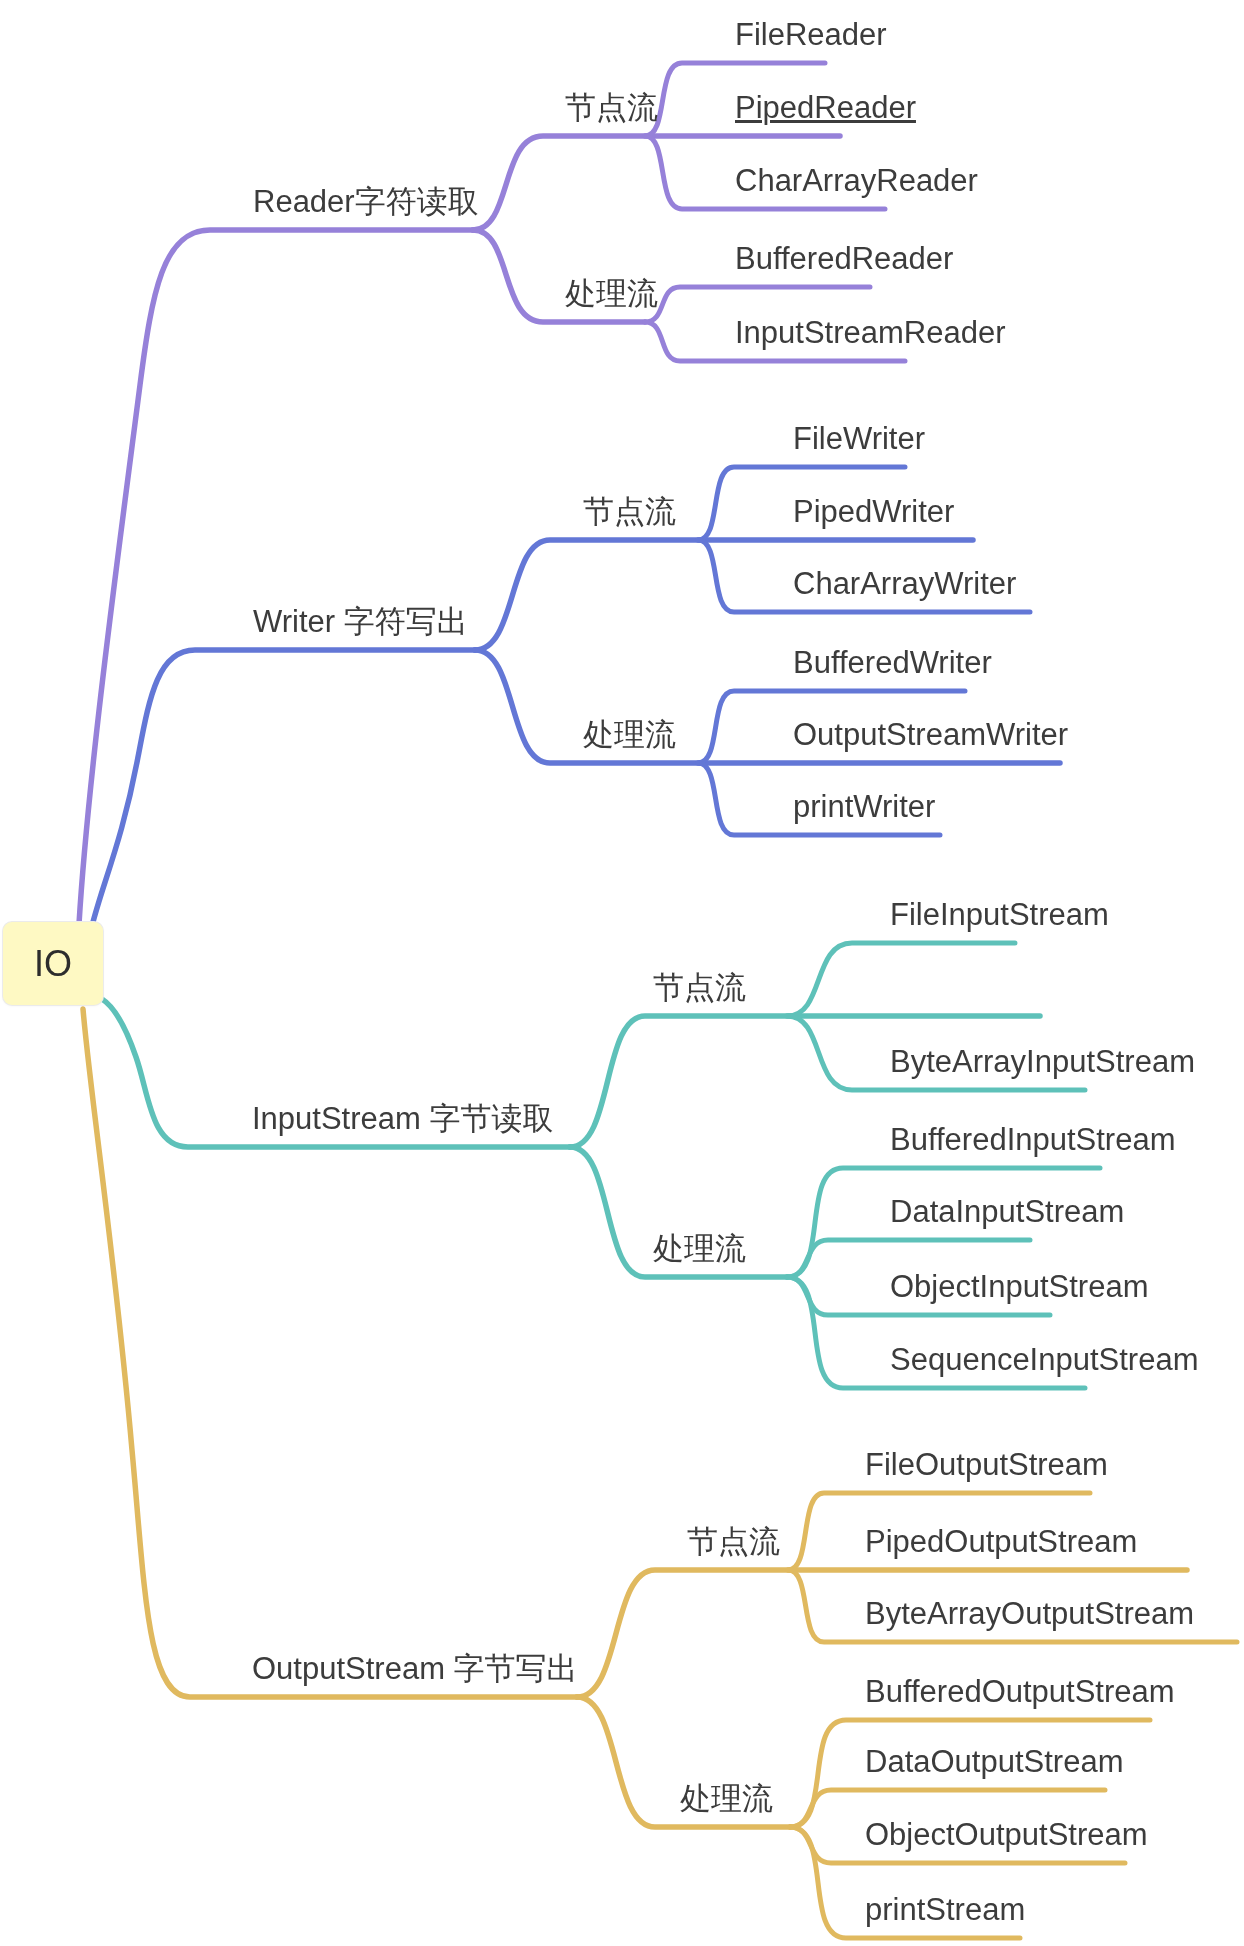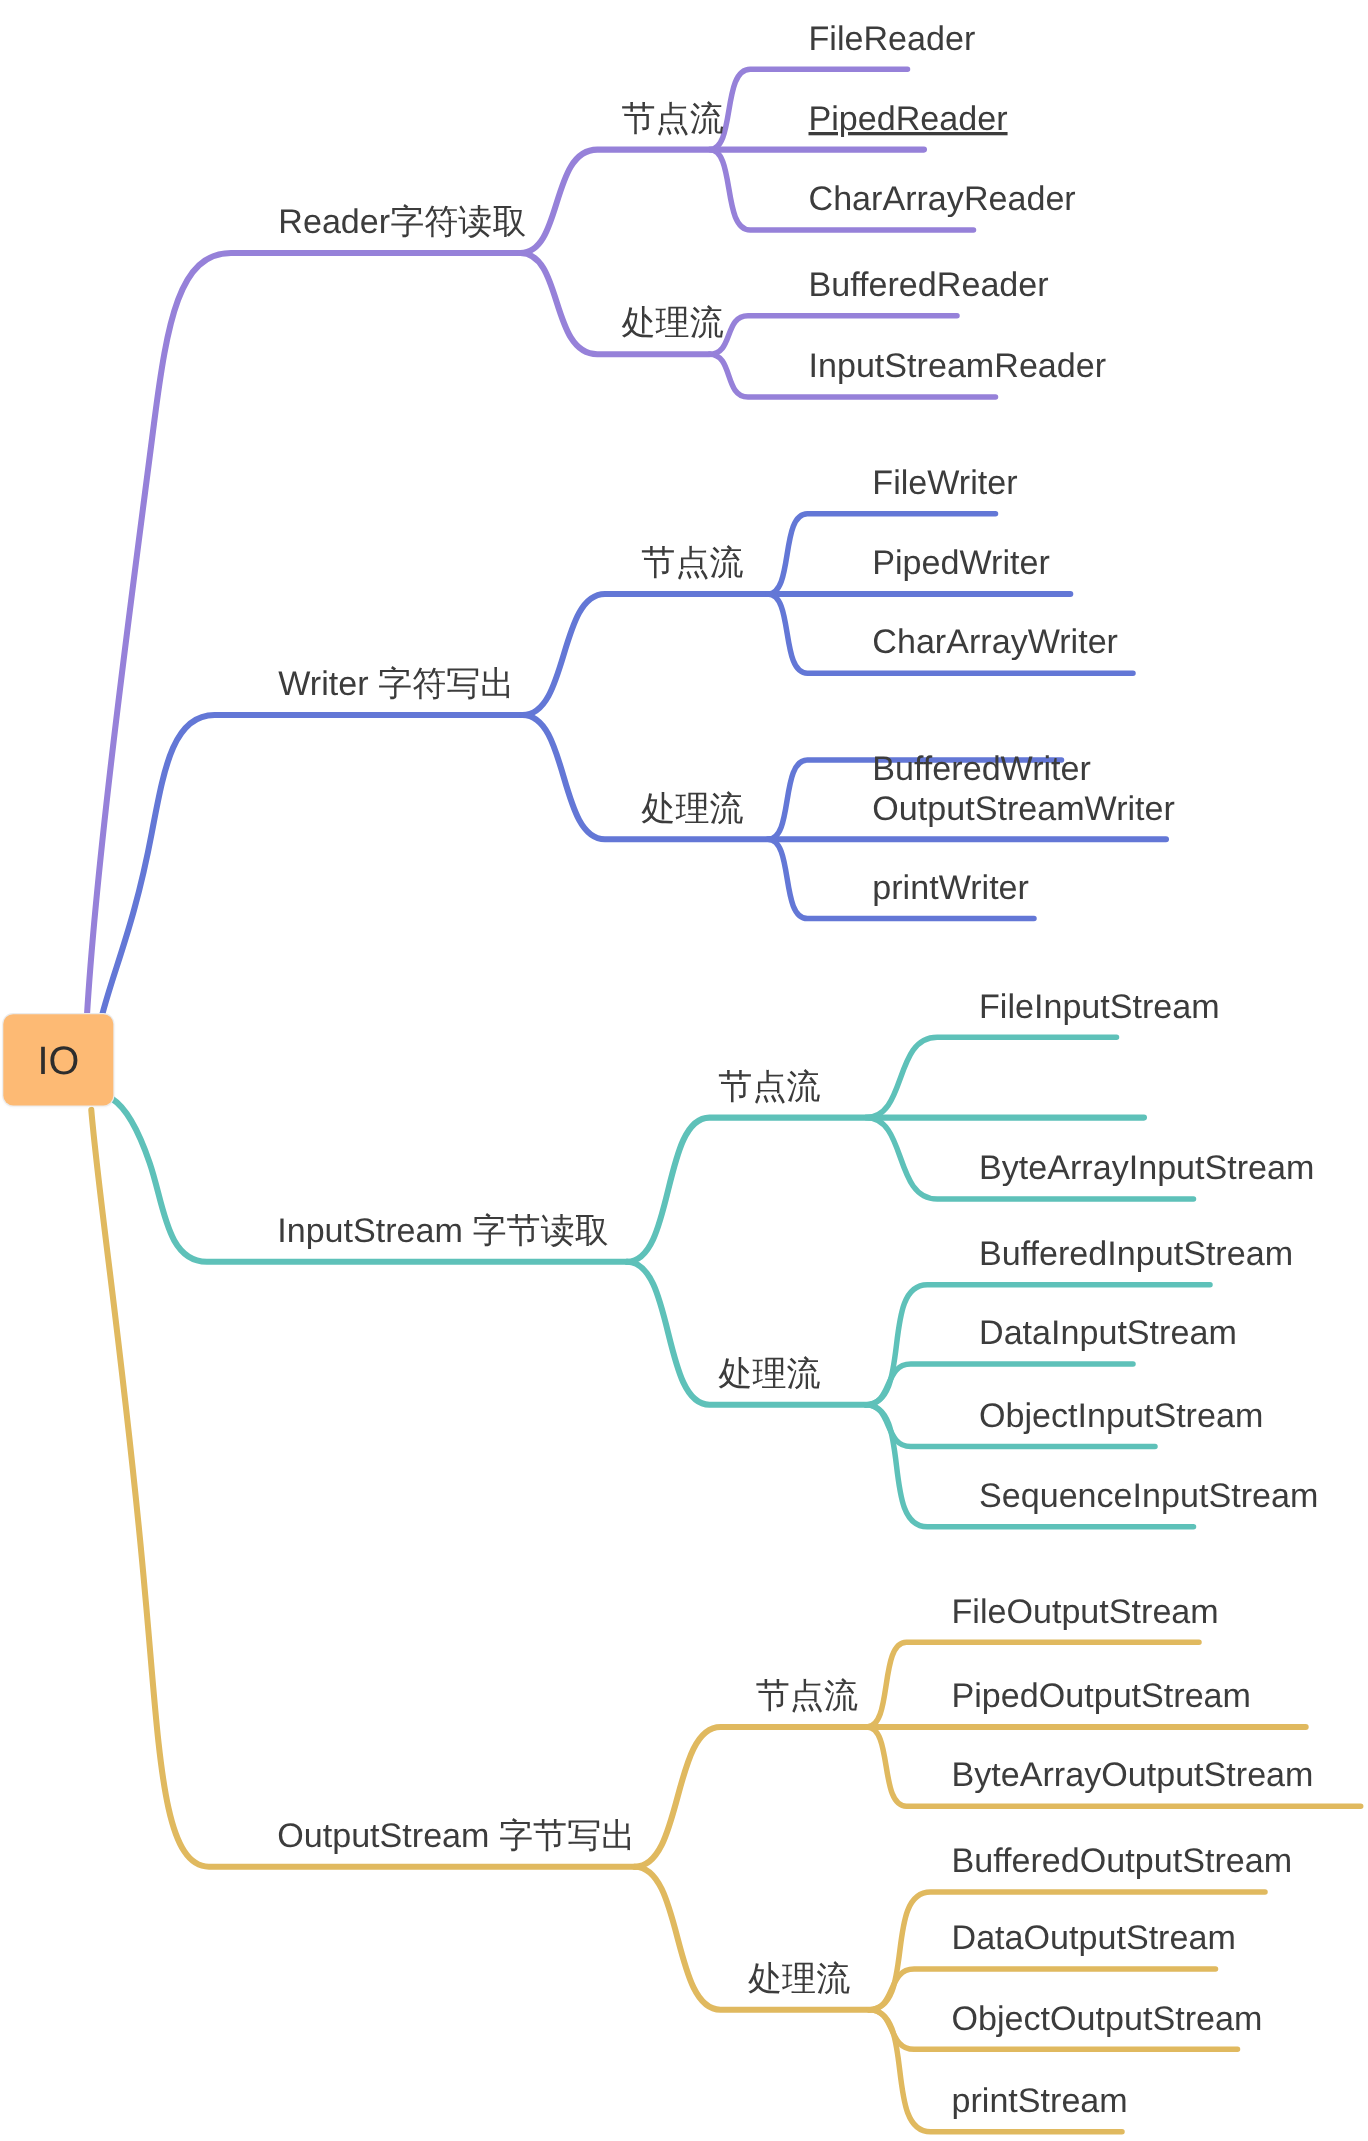--- a/index.html
+++ b/index.html
@@ -19,21 +19,21 @@
     white-space:nowrap;
     color:#3c3c3c;
     font-size:31px;
     line-height:40px;
     cursor:default;
   }
   .root-node{
     position:absolute;
     left:3px;top:922px;
     width:100px;height:83px;
-    background:#fdba74;
+    background:#fef9c3;
     border-radius:9px;
     box-shadow:0 0 0 1px #ebebeb, 0 1px 3px rgba(0,0,0,0.05);
     display:flex;align-items:center;justify-content:center;
     font-size:36px;color:#2d2d2d;
   }
 </style>
 </head>
 <body>
 
 <div id="canvas">
@@ -87,21 +87,21 @@
   <div class="lbl" style="left:565px;top:274px;">处理流</div>
   <div class="lbl" style="left:735px;top:239px;">BufferedReader</div>
   <div class="lbl" style="left:735px;top:313px;">InputStreamReader</div>
 
   <div class="lbl" style="left:253px;top:602px;">Writer 字符写出</div>
   <div class="lbl" style="left:583px;top:492px;">节点流</div>
   <div class="lbl" style="left:793px;top:419px;">FileWriter</div>
   <div class="lbl" style="left:793px;top:492px;">PipedWriter</div>
   <div class="lbl" style="left:793px;top:564px;">CharArrayWriter</div>
   <div class="lbl" style="left:583px;top:715px;">处理流</div>
-  <div class="lbl" style="left:793px;top:679px;">BufferedWriter</div>
+  <div class="lbl" style="left:793px;top:643px;">BufferedWriter</div>
   <div class="lbl" style="left:793px;top:715px;">OutputStreamWriter</div>
   <div class="lbl" style="left:793px;top:787px;">printWriter</div>
 
   <div class="lbl" style="left:252px;top:1099px;">InputStream 字节读取</div>
   <div class="lbl" style="left:653px;top:968px;">节点流</div>
   <div class="lbl" style="left:890px;top:895px;">FileInputStream</div>
   <div class="lbl" style="left:890px;top:1042px;">ByteArrayInputStream</div>
   <div class="lbl" style="left:653px;top:1229px;">处理流</div>
   <div class="lbl" style="left:890px;top:1120px;">BufferedInputStream</div>
   <div class="lbl" style="left:890px;top:1192px;">DataInputStream</div>

